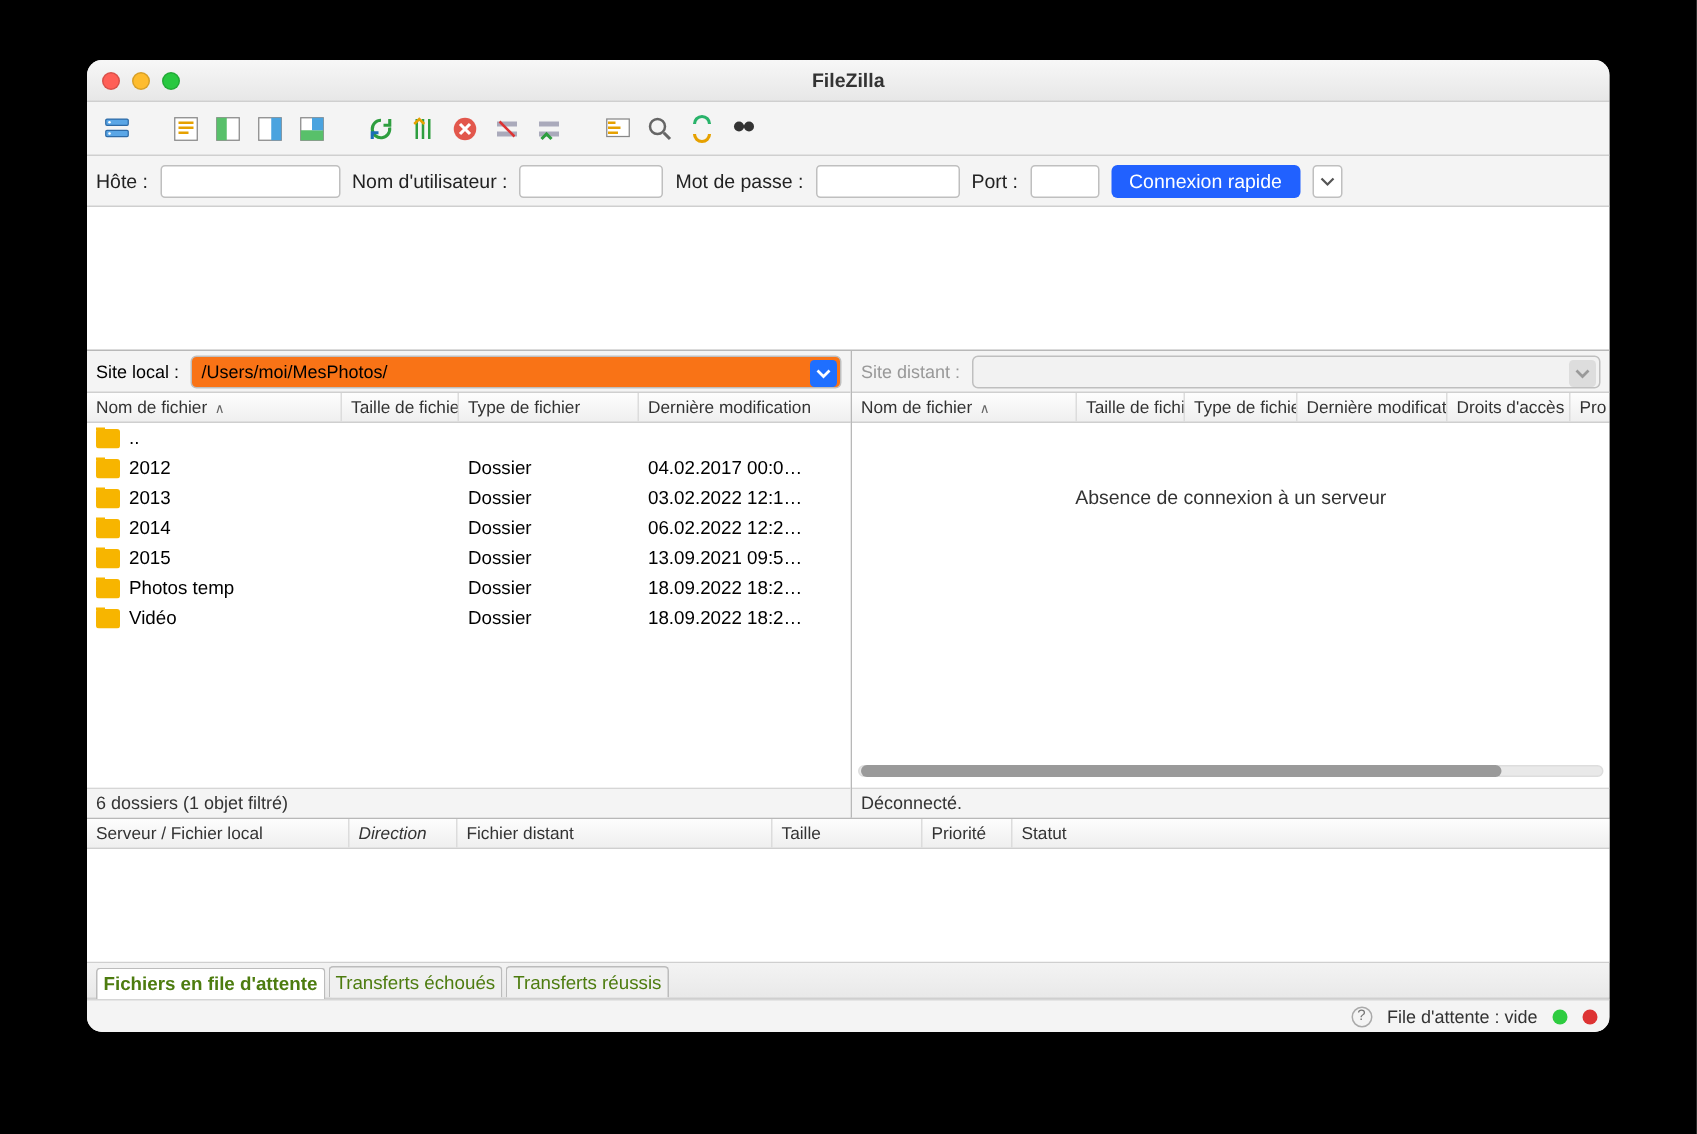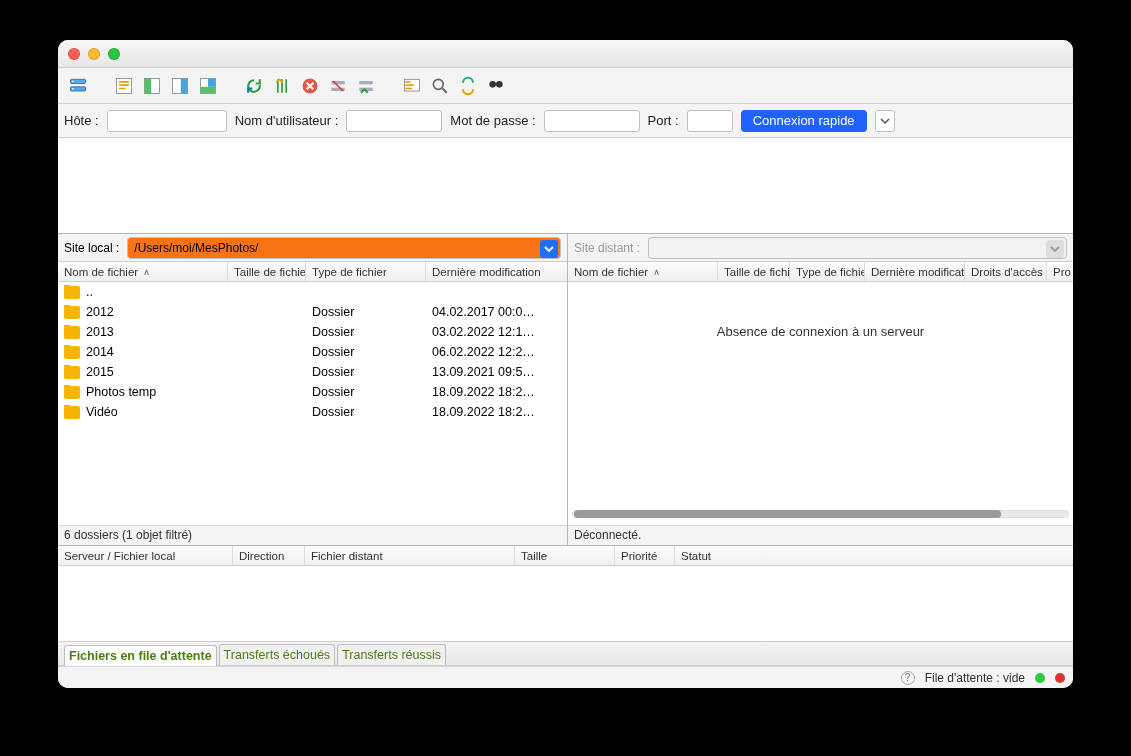--- a/index.html
+++ b/index.html
@@ -67,33 +67,34 @@
   
   .bottomstatus { height:22px; background:#f4f4f4; display:flex; align-items:center; justify-content:flex-end; padding:0 8px; gap:10px; font-size:12px; color:#333; border-top:1px solid #d6d6d6;}
   .help-icon{ width:14px;height:14px;border:1px solid #aaa;border-radius:50%;display:flex;align-items:center;justify-content:center;font-size:10px;color:#777;}
   .dot{width:10px;height:10px;border-radius:50%;}
   .dot.g{background:#2ecc40;} .dot.r{background:#d33;}
   
   .L .c0{width:170px;} .L .c1{width:78px;} .L .c2{width:120px;} .L .c3{flex:1;}
   
   .R .c0{width:150px;} .R .c1{width:72px;} .R .c2{width:75px;} .R .c3{width:100px;} .R .c4{width:82px;} .R .c5{flex:1;min-width:20px;}
   
-  .Q .c0{width:175px;} .Q .c1{width:72px;} .Q .c2{width:210px;} .Q .c3{width:100px;text-align:right;} .Q .c4{width:60px;} .Q .c5{flex:1;}
+  .Q .c0{width:175px;} .Q .c1{width:72px;font-style:italic;} .Q .c2{width:210px;} .Q .c3{width:100px;text-align:right;} .Q .c4{width:60px;} .Q .c5{flex:1;}
 </style>
 </head>
 <body>
 <div class="desktop">
 <div class="window">
 
   <div class="titlebar">
     <div class="traffic">
       <div class="tl red"></div>
       <div class="tl yellow"></div>
       <div class="tl green"></div>
     </div>
+    <div class="title">FileZilla</div>
   </div>
 
   <div class="toolbar">
     <div class="tgroup">
       <div class="tbtn">
             <svg viewBox="0 0 24 24">
               <rect x="3" y="4" width="18" height="5" rx="1" fill="#5aa6e6" stroke="#2d6aa6"></rect>
               <rect x="3" y="13" width="18" height="5" rx="1" fill="#5aa6e6" stroke="#2d6aa6"></rect>
               <circle cx="6" cy="6.5" r="1" fill="#fff"></circle>
               <circle cx="6" cy="15.5" r="1" fill="#fff"></circle>

